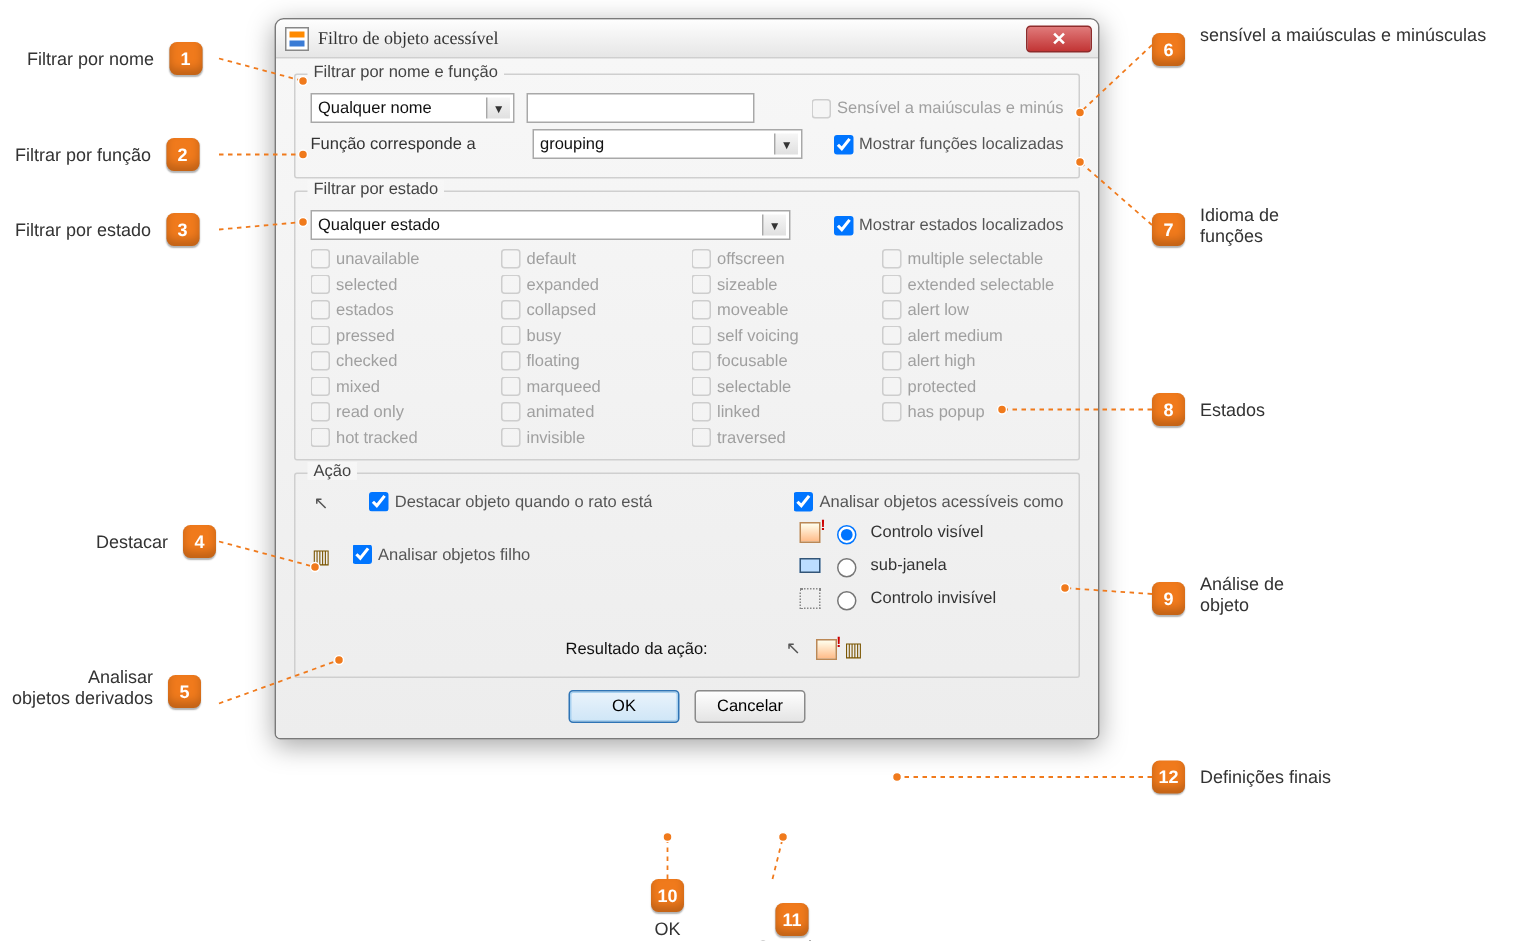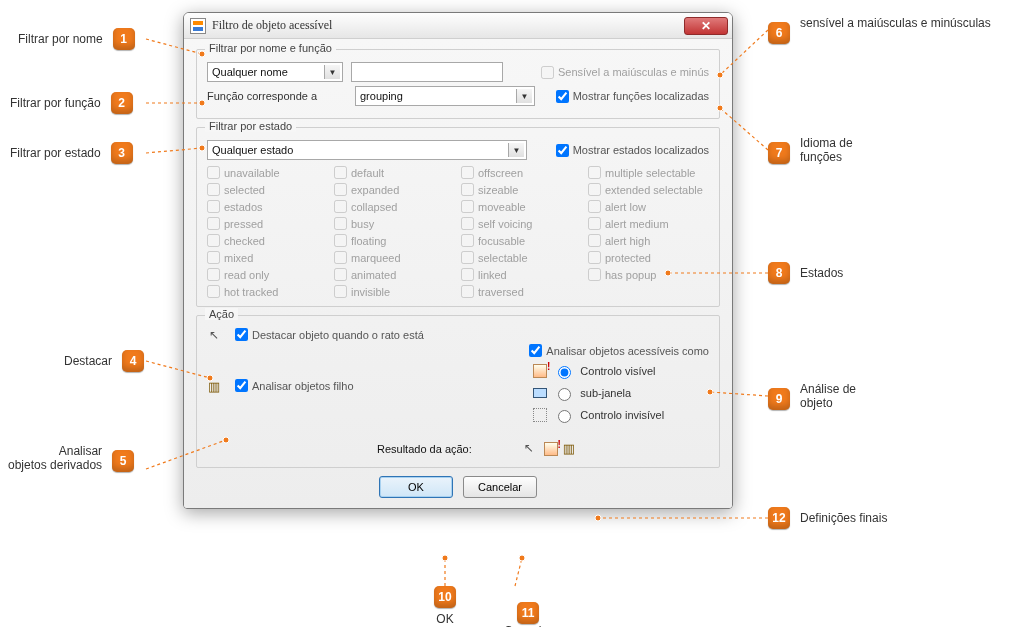--- a/index.html
+++ b/index.html
@@ -343,26 +343,26 @@
           </label>
           <label class="chk disabled" style="visibility: hidden;"></label>
         </div>
     </div>
 
     <div class="group-box">
       <span class="group-title">Ação</span>
       <div class="action-body">
         <div class="action-row">
           <span class="small-icon iconA"></span>
-          <label class="chk" style="width:200px; overflow:hidden;">
+          <label class="chk" style="width:200px; overflow:hidden;justify-content:flex-end;">
             <input type="checkbox" checked="" style="">
             <span style="white-space:nowrap; overflow:hidden; text-overflow:clip;">Destacar objeto quando o rato está</span>
           </label>
           <span style="flex:1"></span>
-          <div style="display:flex; flex-direction:column; gap:6px;margin-top:16px;">
+          <div style="display:flex; flex-direction:column; gap:6px;">
             <label class="chk">
               <input type="checkbox" checked="" style="">
               <span>Analisar objetos acessíveis como</span>
             </label>
             <div class="radio-stack">
               <label>
                   <span class="iconV"></span>
                   <input type="radio" name="an" checked="" style="">
                   <span>Controlo visível</span>
                 </label>

